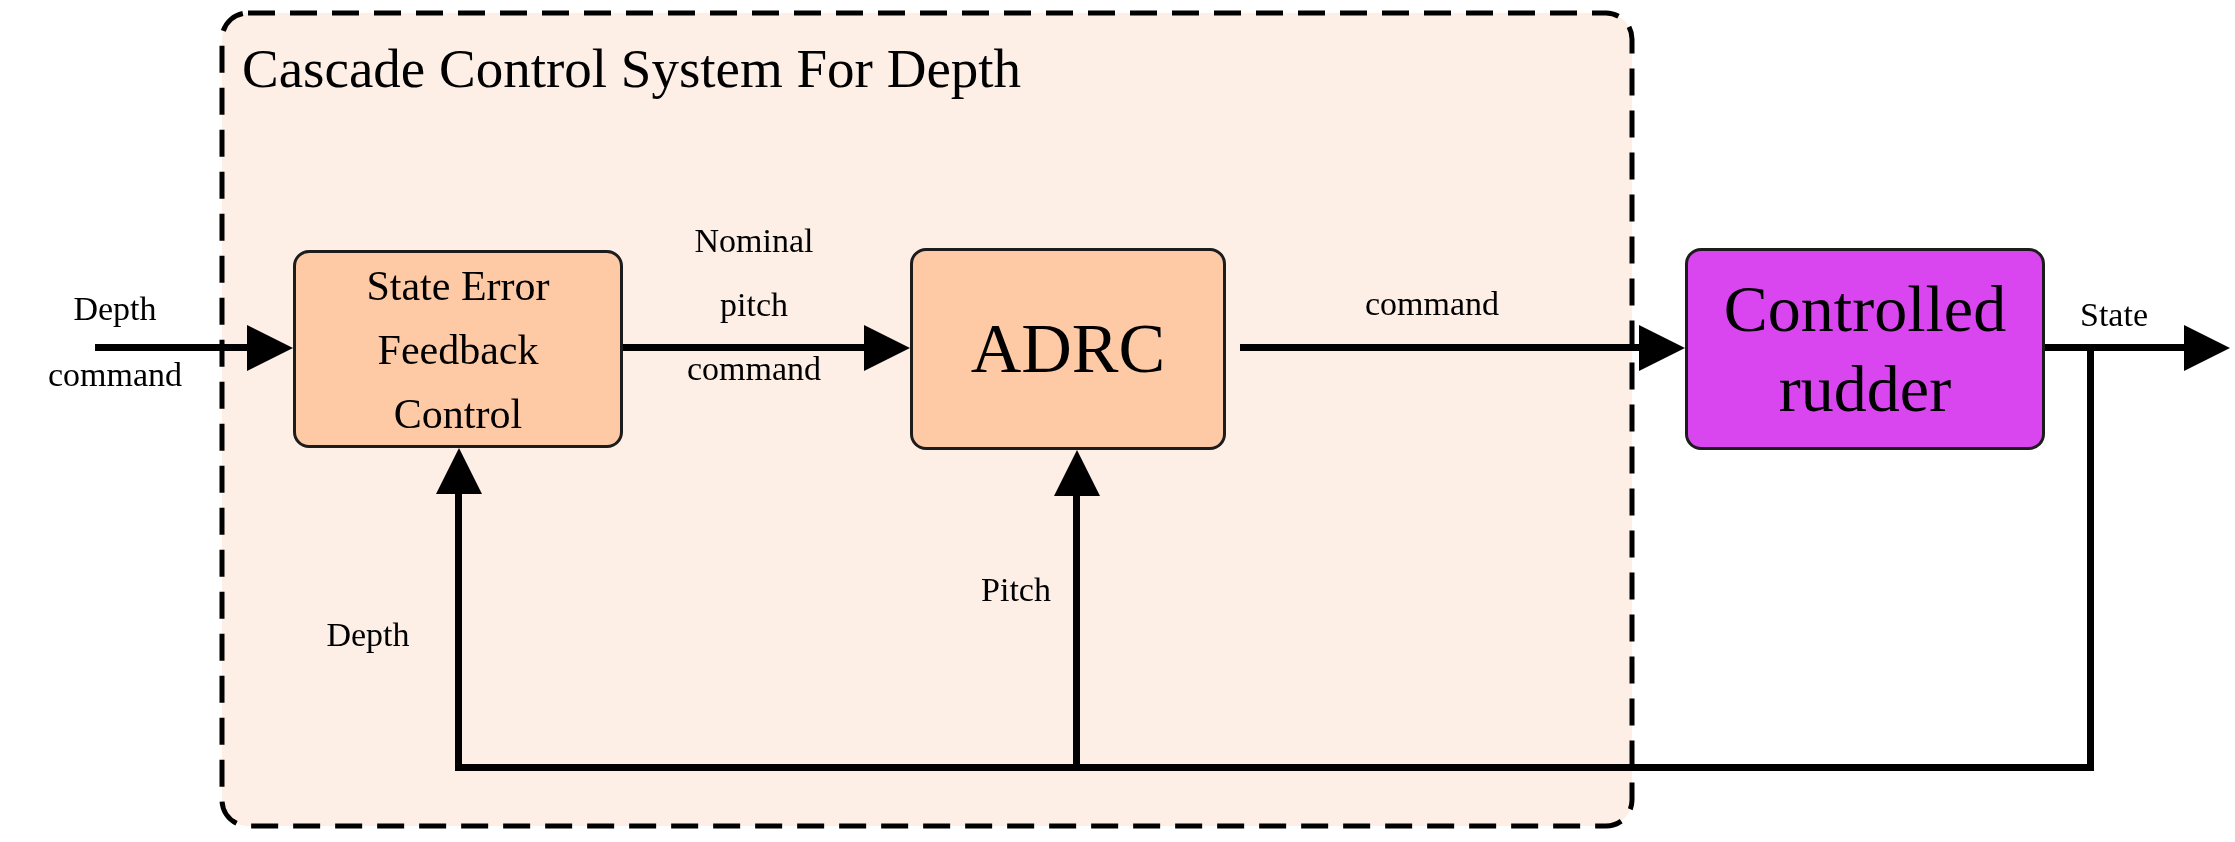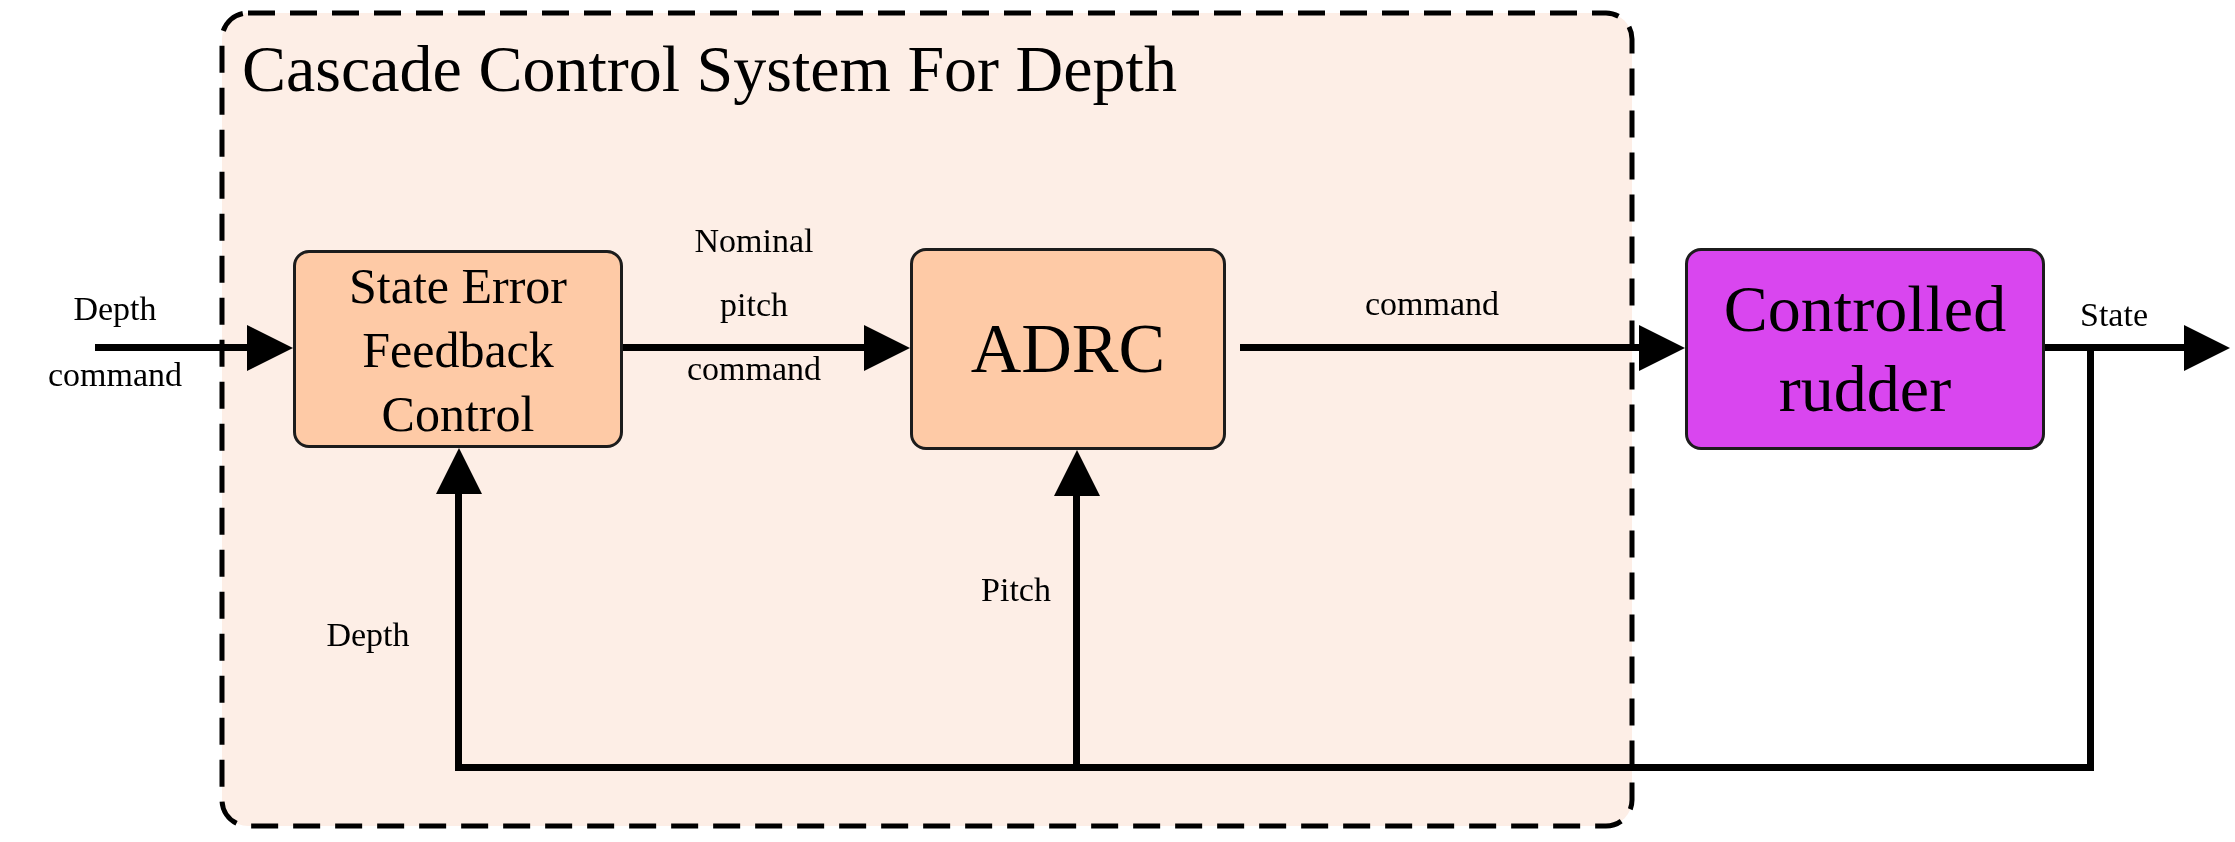--- a/index.html
+++ b/index.html
@@ -4,32 +4,32 @@
 <style>
   html,body { margin:0; padding:0; background:#ffffff; }
   .canvas {
     position:relative; width:2235px; height:842px;
     background:#ffffff; overflow:hidden;
     font-family:"Liberation Serif", serif; color:#000;
   }
   .panel-svg { position:absolute; left:217px; top:8px; }
   .title {
     position:absolute; left:242px; top:22px;
-    font-size:66px; line-height:94px; white-space:nowrap;
+    font-size:55px; line-height:94px; white-space:nowrap;
   }
   .block {
     position:absolute; box-sizing:border-box;
     border:3px solid #1c1c1c; border-radius:16px;
     display:flex; flex-direction:column; align-items:center;
     justify-content:center; text-align:center; white-space:nowrap;
   }
   .block.peach { background:#fecaa6; }
   .block.gray  { background:#d946ef; }
   .block-sefc { left:293px; top:250px; width:330px; height:198px;
-    font-size:50px; line-height:64px; justify-content:space-between;
+    font-size:42px; line-height:64px; justify-content:space-between;
     padding:1px 0 5px 0; }
   .block-adrc { left:910px; top:248px; width:316px; height:202px;
     font-size:70px; }
   .block-ctrl { left:1685px; top:248px; width:360px; height:202px;
     font-size:66px; line-height:80px; }
   .hline, .vline { position:absolute; background:#000; }
   .head-right { position:absolute; width:0; height:0;
     border-top:23px solid transparent; border-bottom:23px solid transparent;
     border-left:46px solid #000; }
   .head-up { position:absolute; width:0; height:0;

